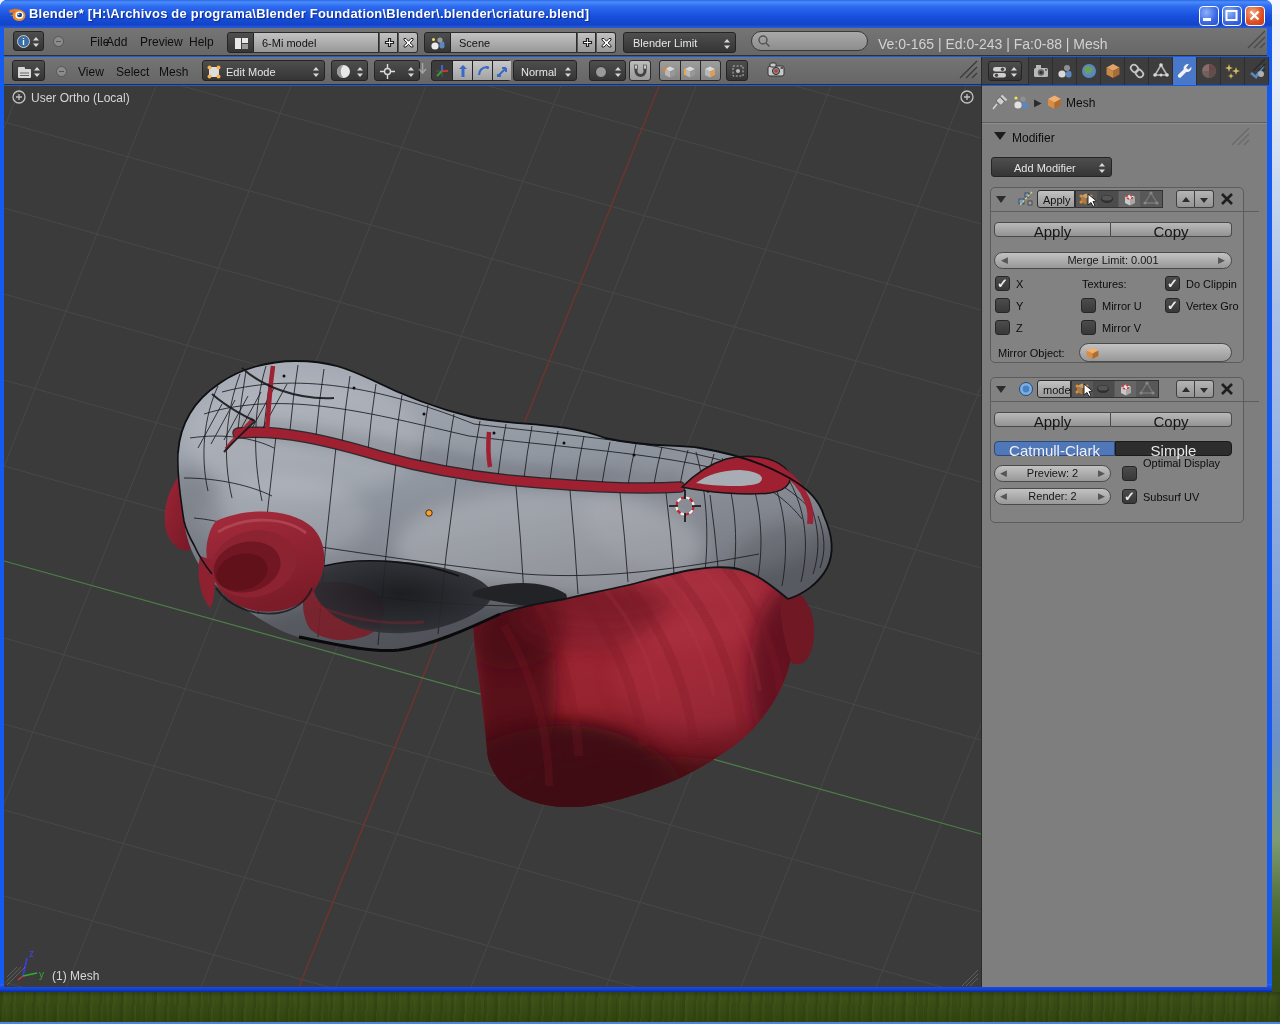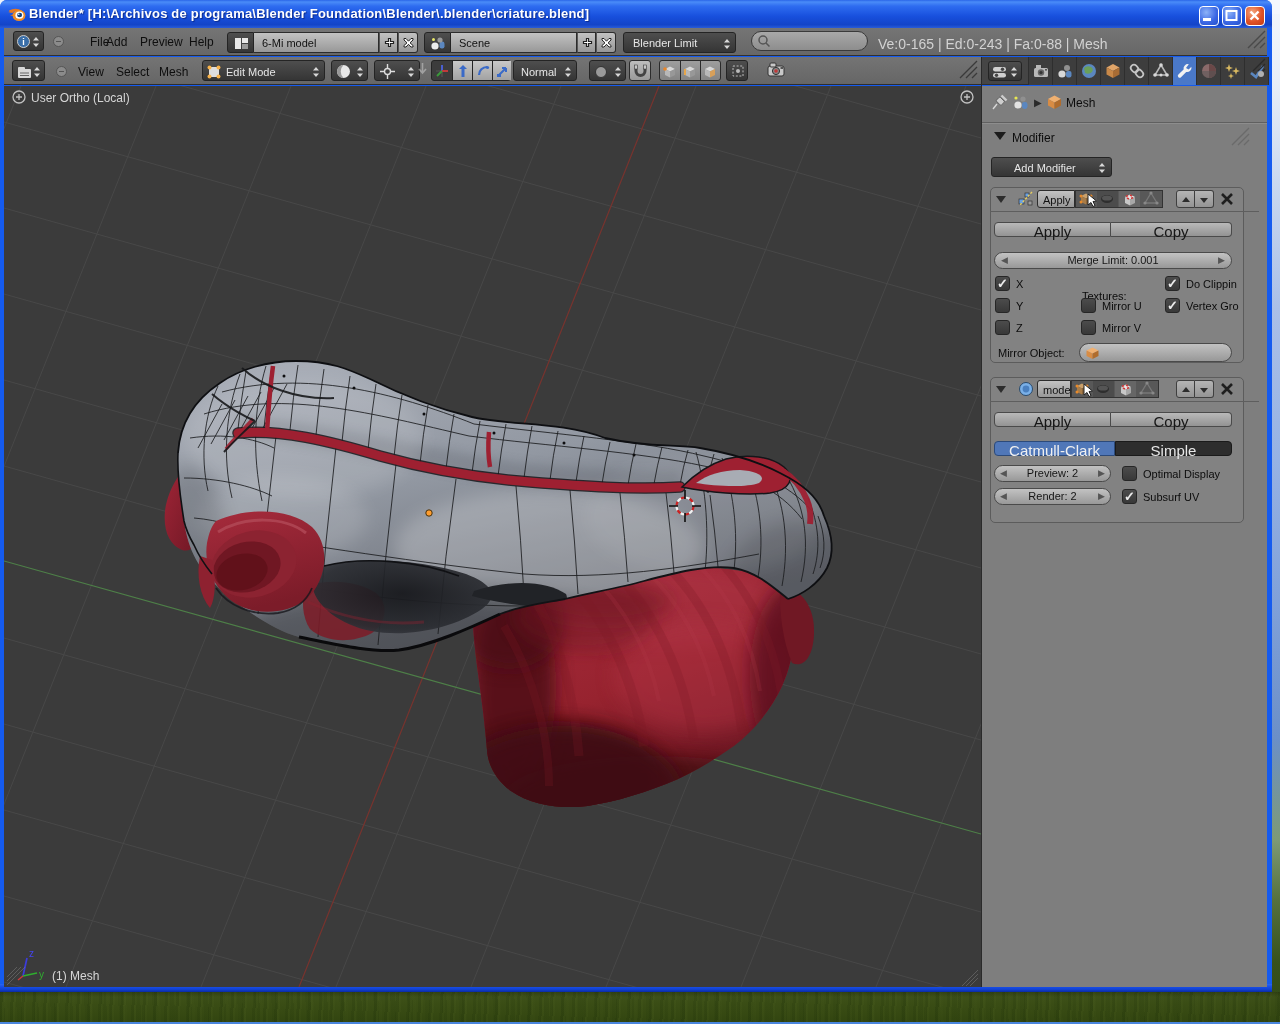--- a/index.html
+++ b/index.html
@@ -626,21 +626,21 @@
       </svg>
 <div class="abs btn" style="left:12px;top:136px;width:117px;border-radius:4px 0 0 4px">Apply</div>
 <div class="abs btn" style="left:129px;top:136px;width:121px;border-radius:0 4px 4px 0;border-left:0">Copy</div>
 <div class="abs slider" style="left:12px;top:166px;width:238px">Merge Limit: 0.001<span class="abs" style="left:6px;top:0;color:#555;font-size:9px">◀</span><span class="abs" style="right:6px;top:0;color:#555;font-size:9px">▶</span></div>
 <div class="abs chk" style="left:13px;top:190px">✓</div>
       <div class="abs lbl" style="left:34px;top:192px">X</div>
 <div class="abs chk" style="left:13px;top:212px"></div>
       <div class="abs lbl" style="left:34px;top:214px">Y</div>
 <div class="abs chk" style="left:13px;top:234px"></div>
       <div class="abs lbl" style="left:34px;top:236px">Z</div>
-<div class="abs lbl" style="left:100px;top:204px">Textures:</div>
+<div class="abs lbl" style="left:100px;top:192px">Textures:</div>
 <div class="abs chk" style="left:99px;top:212px"></div>
       <div class="abs lbl" style="left:120px;top:214px">Mirror U</div>
 <div class="abs chk" style="left:99px;top:234px"></div>
       <div class="abs lbl" style="left:120px;top:236px">Mirror V</div>
 <div class="abs chk" style="left:183px;top:190px">✓</div>
       <div class="abs lbl" style="left:204px;top:192px">Do Clippin</div>
 <div class="abs chk" style="left:183px;top:212px">✓</div>
       <div class="abs lbl" style="left:204px;top:214px">Vertex Gro</div>
 <div class="abs lbl" style="left:16px;top:261px">Mirror Object:</div>
 <div class="abs slider" style="left:97px;top:257px;width:153px;height:19px;border-radius:10px;text-align:left">
@@ -705,16 +705,16 @@
       <svg class="abs" style="left:238px;top:296px" width="14" height="14" viewBox="0 0 14 14">
         <path d="M2 2 12 12 M12 2 2 12" stroke="#1e1e1e" stroke-width="2.6"></path>
       </svg>
 <div class="abs btn" style="left:12px;top:326px;width:117px;border-radius:4px 0 0 4px">Apply</div>
 <div class="abs btn" style="left:129px;top:326px;width:121px;border-radius:0 4px 4px 0;border-left:0">Copy</div>
 <div class="abs btn" style="left:12px;top:355px;width:121px;border-radius:4px 0 0 4px;background:#5077b8;color:#f0f0f0;border-color:#2c4a7a">Catmull-Clark</div>
 <div class="abs btn" style="left:133px;top:355px;width:117px;border-radius:0 4px 4px 0;background:#2d2d2d;color:#e8e8e8;border-color:#1a1a1a">Simple</div>
 <div class="abs slider" style="left:12px;top:379px;width:117px">Preview: 2<span class="abs" style="left:5px;top:0;color:#555;font-size:9px">◀</span><span class="abs" style="right:5px;top:0;color:#555;font-size:9px">▶</span></div>
 <div class="abs slider" style="left:12px;top:402px;width:117px">Render: 2<span class="abs" style="left:5px;top:0;color:#555;font-size:9px">◀</span><span class="abs" style="right:5px;top:0;color:#555;font-size:9px">▶</span></div>
 <div class="abs chk" style="left:140px;top:380px"></div>
-      <div class="abs lbl" style="left:161px;top:382px">Optimal Display</div>
+      <div class="abs lbl" style="left:161px;top:371px">Optimal Display</div>
 <div class="abs chk" style="left:140px;top:403px">✓</div>
       <div class="abs lbl" style="left:161px;top:405px">Subsurf UV</div>
 </div>
 </div>
 </body></html>

